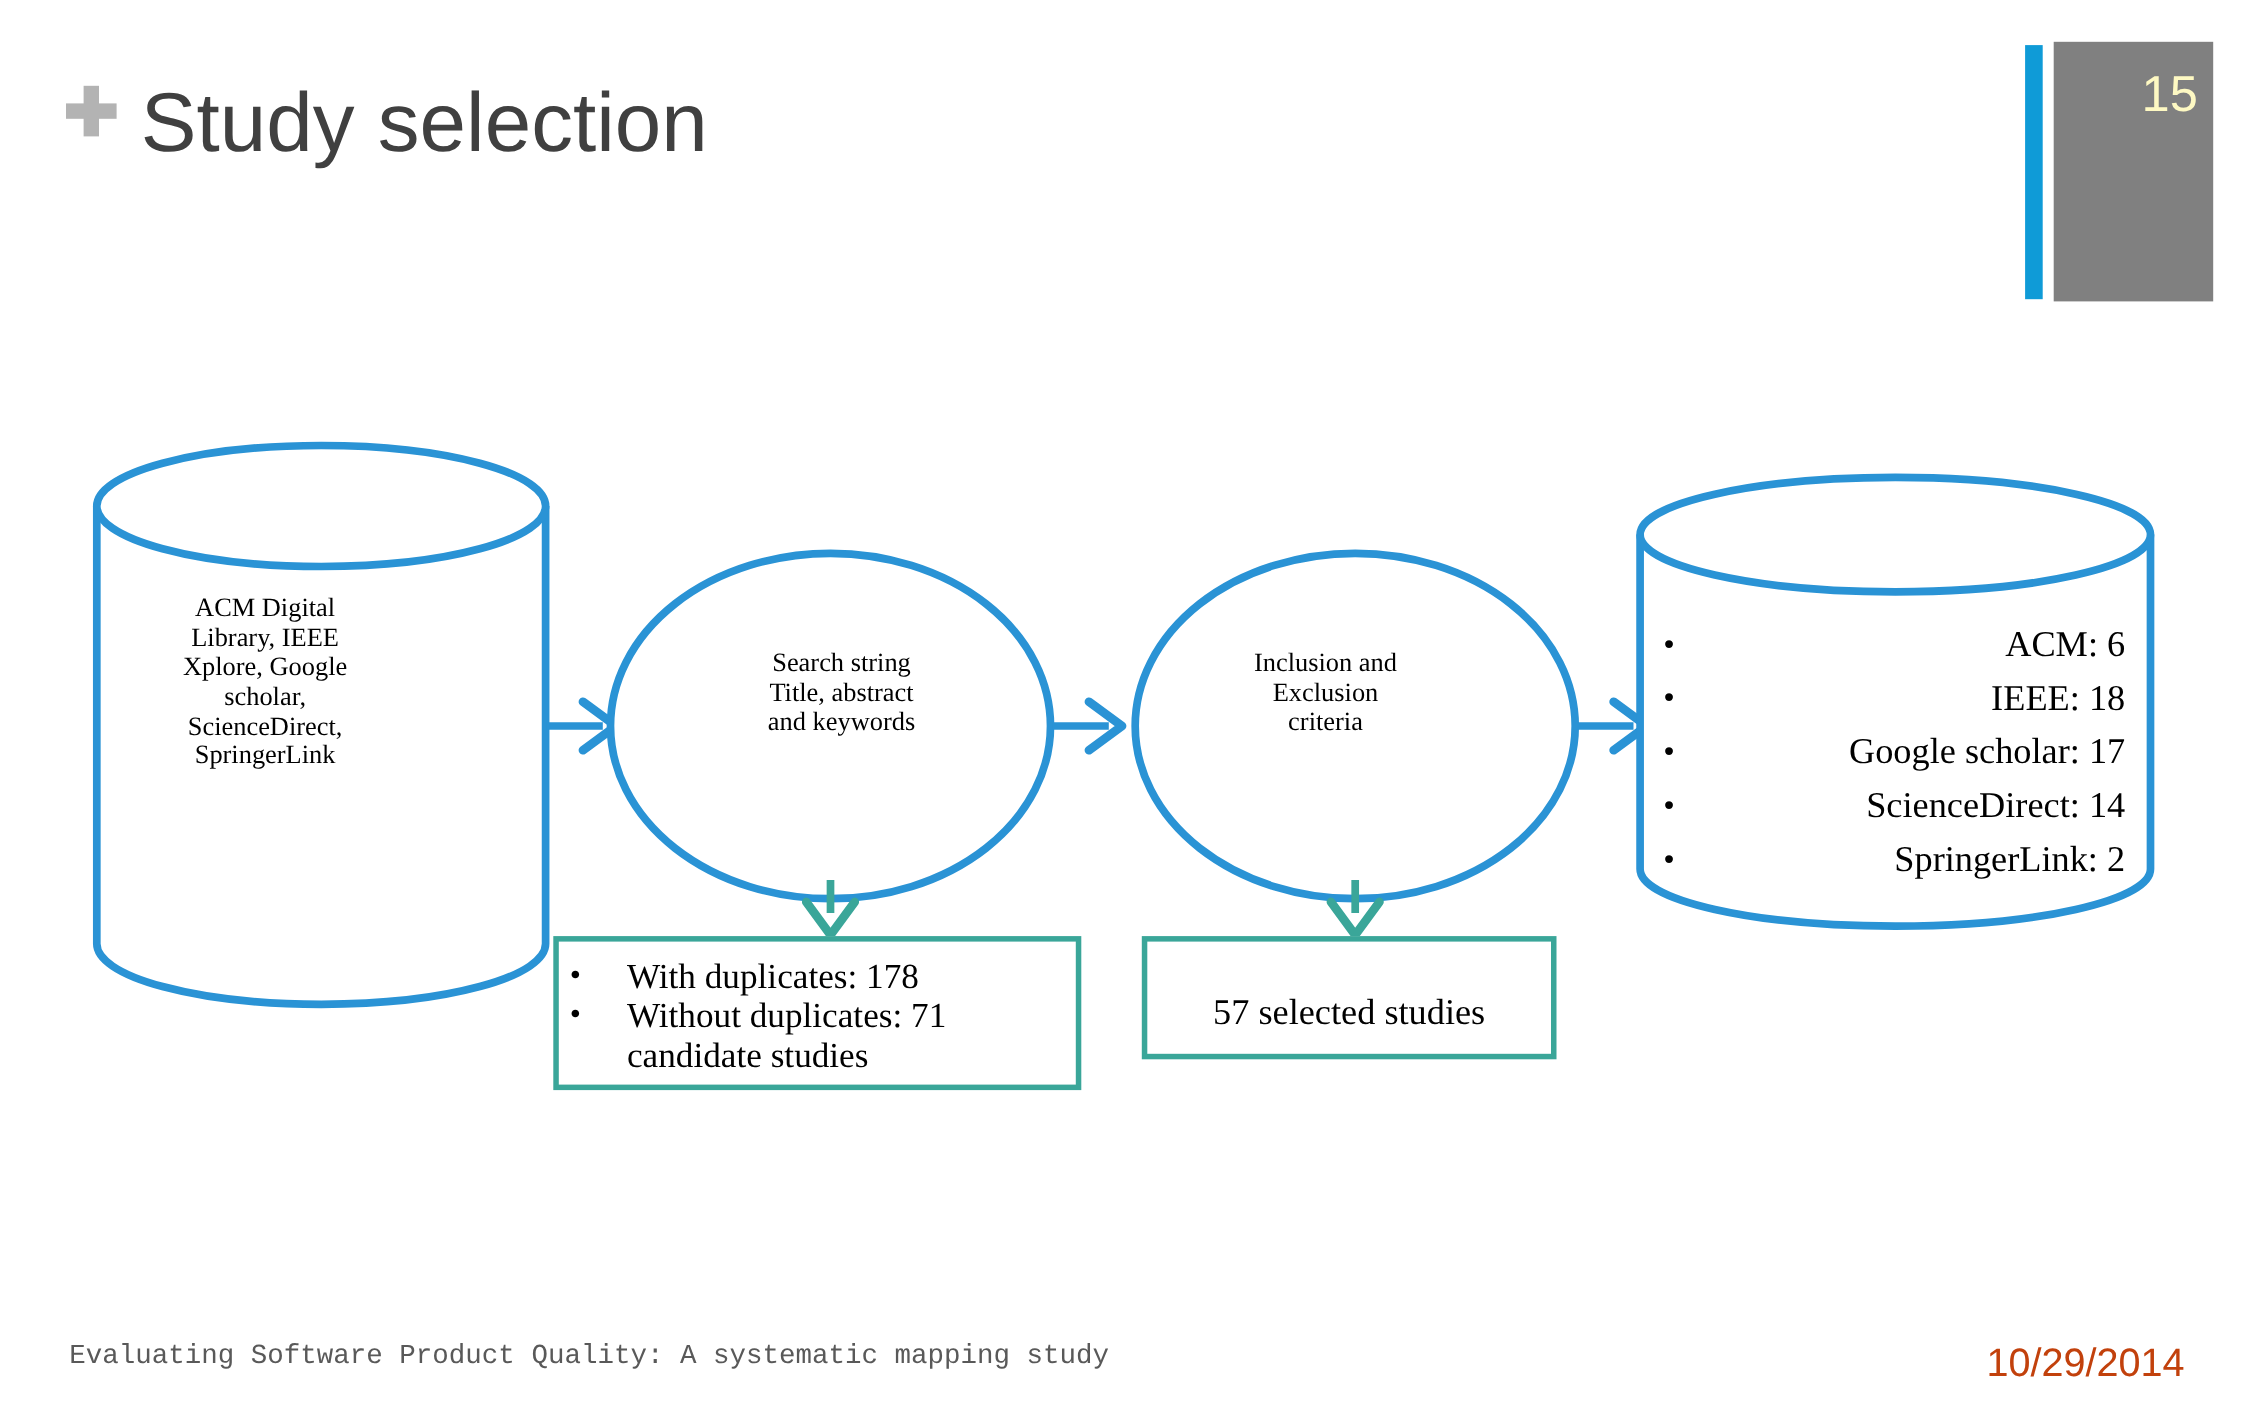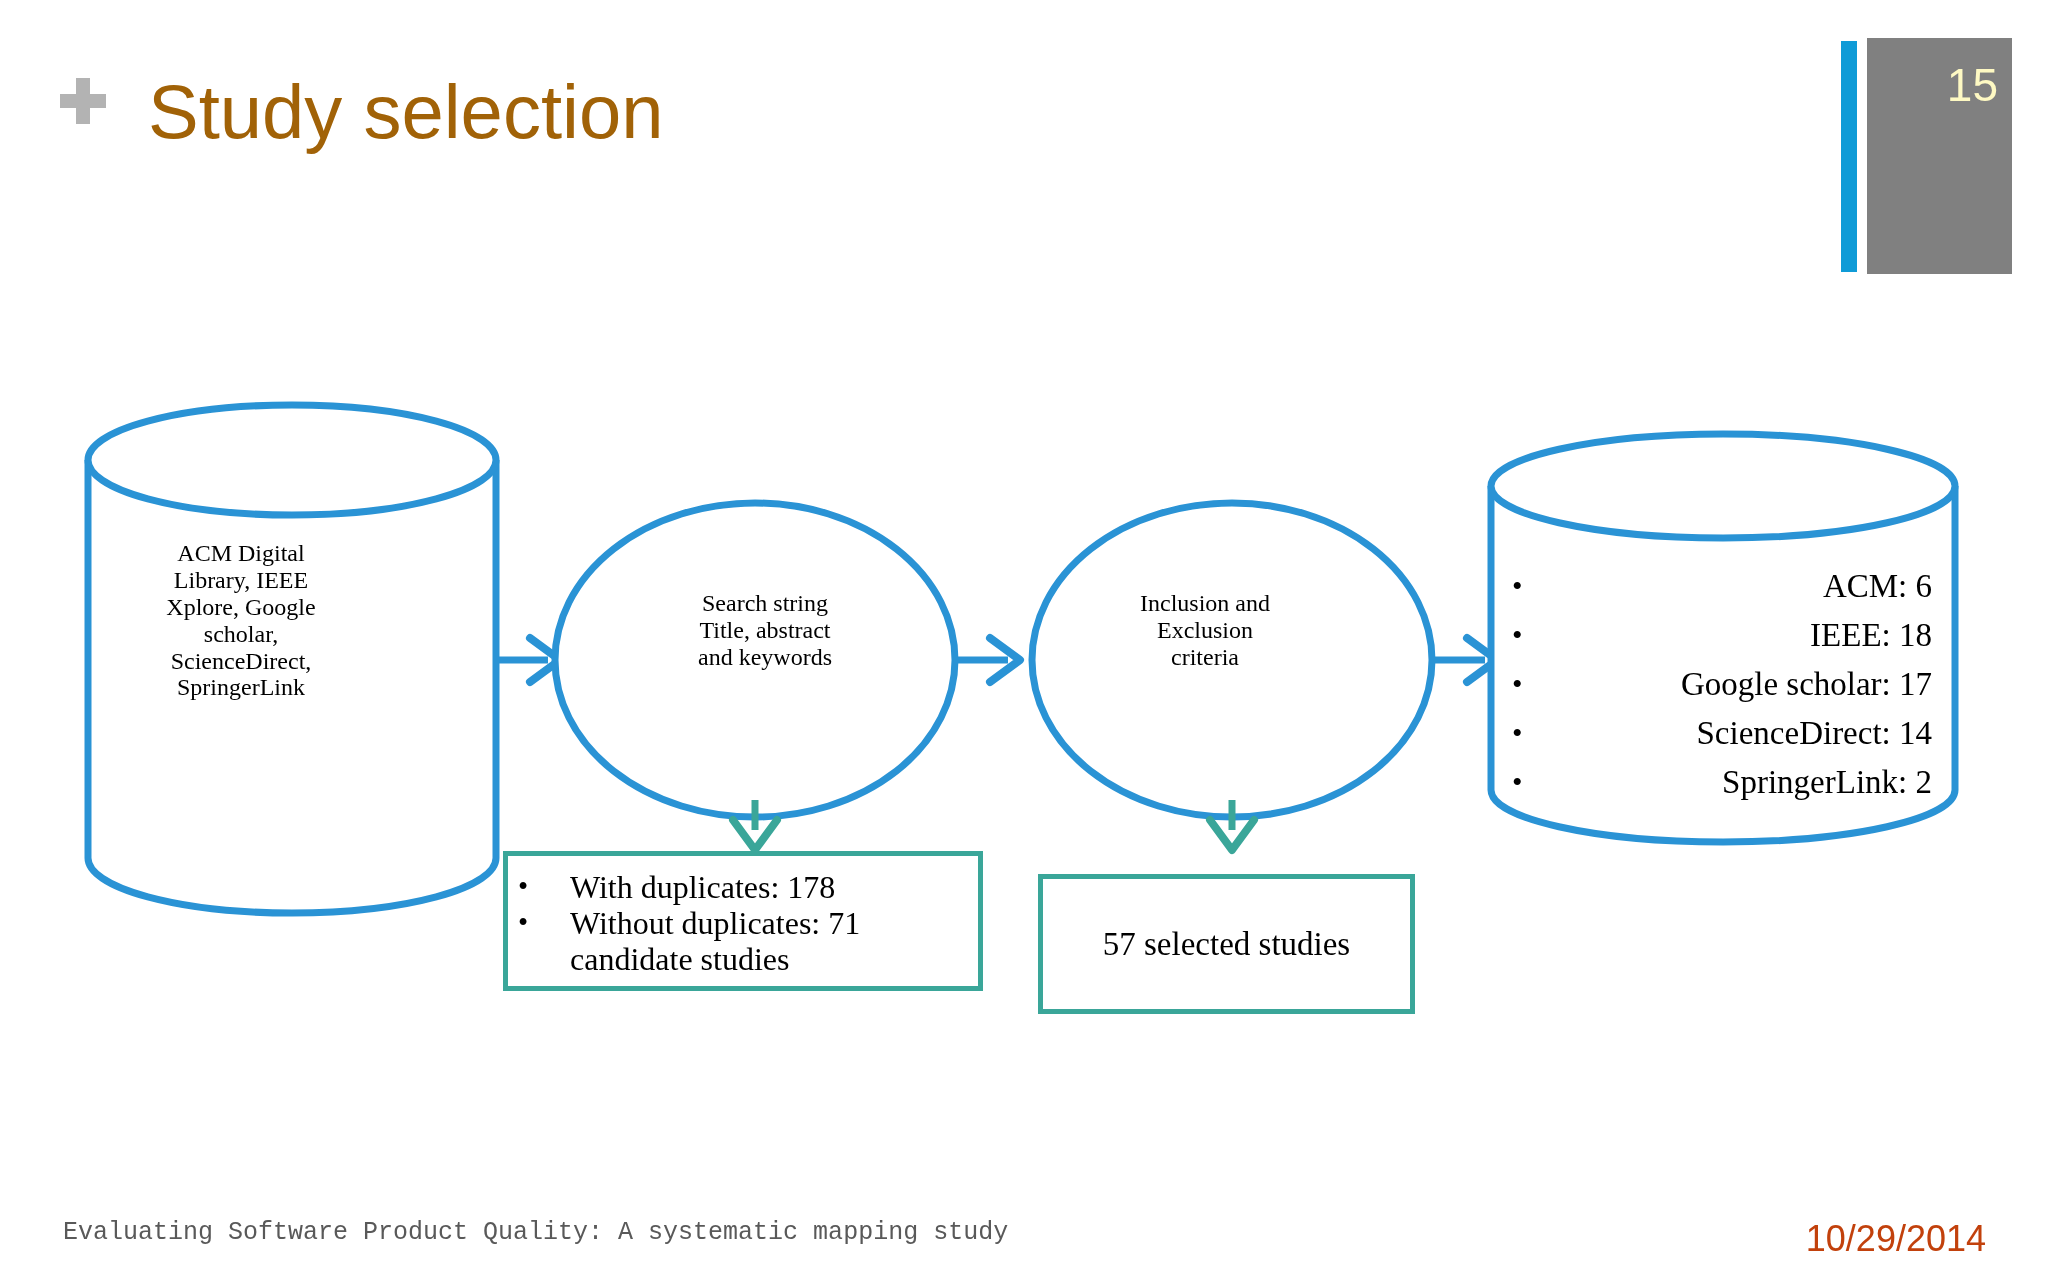--- a/index.html
+++ b/index.html
@@ -34,26 +34,25 @@
     position: absolute;
     left: 16px; top: 0;
     width: 14px; height: 46px;
     background: #b3b3b3;
   }
   #page-title {
     position: absolute;
     left: 128px;
     top: 68px;
     font-size: 76px;
-    color: #a16207;
+    color: #404040;
     font-family: "Liberation Sans", sans-serif;
     font-weight: 400;
     letter-spacing: 0px;
     white-space: nowrap;
-    margin-left: 20px;
   }
 
   
   #slide-number-accent {
     position: absolute;
     left: 1841px;
     top: 41px;
     width: 16px;
     height: 231px;
     background: #0f9bd7;
@@ -144,23 +143,23 @@
     box-sizing: border-box;
   }
   #green-box-1 {
     left: 503px;
     top: 851px;
     width: 480px;
     height: 140px;
   }
   #green-box-2 {
     left: 1038px;
-    top: 874px;
+    top: 851px;
     width: 377px;
-    height: 140px;
+    height: 112px;
   }
   #green-box-1-list {
     position: absolute;
     left: 10px;
     top: 13px;
     width: 450px;
     font-size: 32px;
     line-height: 1.13;
   }
   #green-box-1-list .li {

